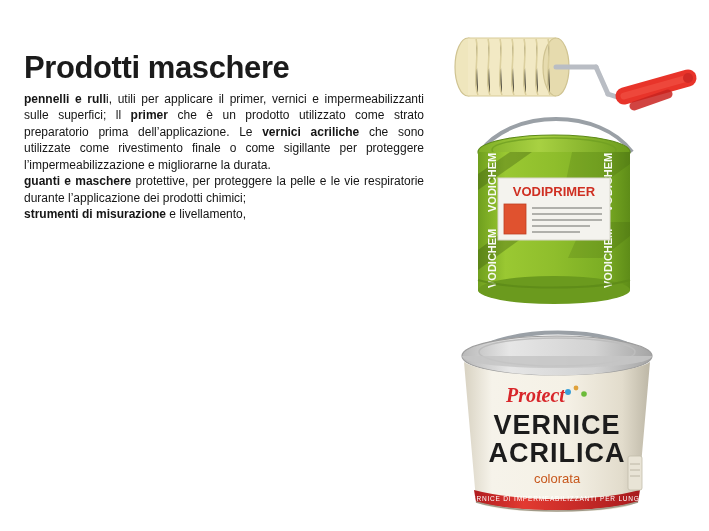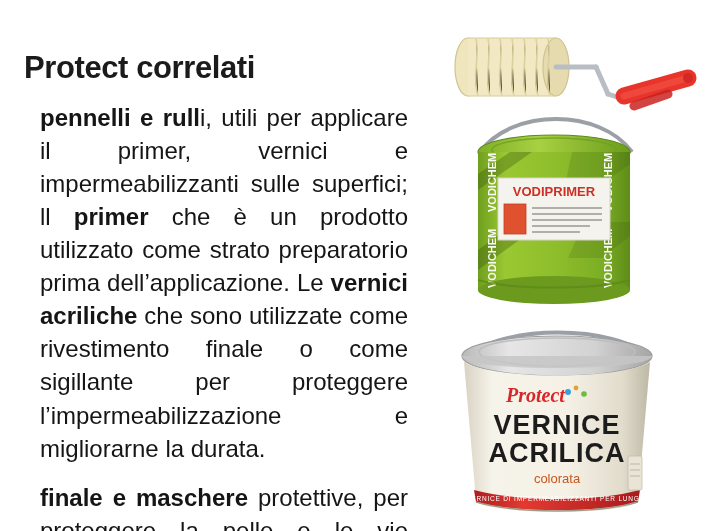--- a/index.html
+++ b/index.html
@@ -33,24 +33,24 @@
   .page-title {
     font-size: 31px;
     font-weight: bold;
     color: #1b1b1b;
     letter-spacing: -0.4px;
     margin: 0 0 6px 0;
     line-height: 1.05;
   }
 
   .para {
-    font-size: 24px;
+    font-size: 12px;
     line-height: 1.38;
     color: #151515;
-    margin: 16px;
+    margin: 0;
     text-align: justify;
     text-justify: inter-word;
     hyphens: manual;
   }
   .para + .para { margin-top: 0px; }
 
   .b { font-weight: bold; }
 
   
   .art {
@@ -81,26 +81,27 @@
     height: 208px;
   }
 </style>
 </head>
 <body>
 
 <div id="page">
 
   <div class="text-col">
 
-    <h1 class="page-title">Protect correlati</h1>
+    <h1 class="page-title">Prodotti maschere</h1>
 
     <p class="para"><span class="b">pennelli e rull</span><span>i, utili per applicare il primer, vernici e impermeabilizzanti sulle superfici; ll </span><span class="b">primer</span><span> che è un prodotto utilizzato come strato preparatorio prima dell’applicazione. Le </span><span class="b">vernici acriliche</span><span> che sono utilizzate come rivestimento finale o come sigillante per proteggere l’impermeabilizzazione e migliorarne la durata.</span></p>
 
-    <p class="para"><span class="b">finale e maschere</span><span> protettive, per proteggere la pelle e le vie respiratorie durante l’applicazione dei prodotti chimici;</span></p>
-
+    <p class="para"><span class="b">guanti e maschere</span><span> protettive, per proteggere la pelle e le vie respiratorie durante l’applicazione dei prodotti chimici;</span></p>
+
+    <p class="para"><span class="b">strumenti di misurazione</span><span> e livellamento,</span></p>
 
 
   </div>
 
   <svg class="art" id="roller" viewBox="0 0 280 120">
 
     <g>
       <ellipse cx="48" cy="57" rx="13" ry="29" fill="#efe6bd" stroke="#cfc391" stroke-width="1.2"></ellipse>
       <rect x="48" y="28" width="88" height="58" fill="#f2e9c4"></rect>
       <ellipse cx="136" cy="57" rx="13" ry="29" fill="#e6dbae" stroke="#cfc391" stroke-width="1.2"></ellipse>

